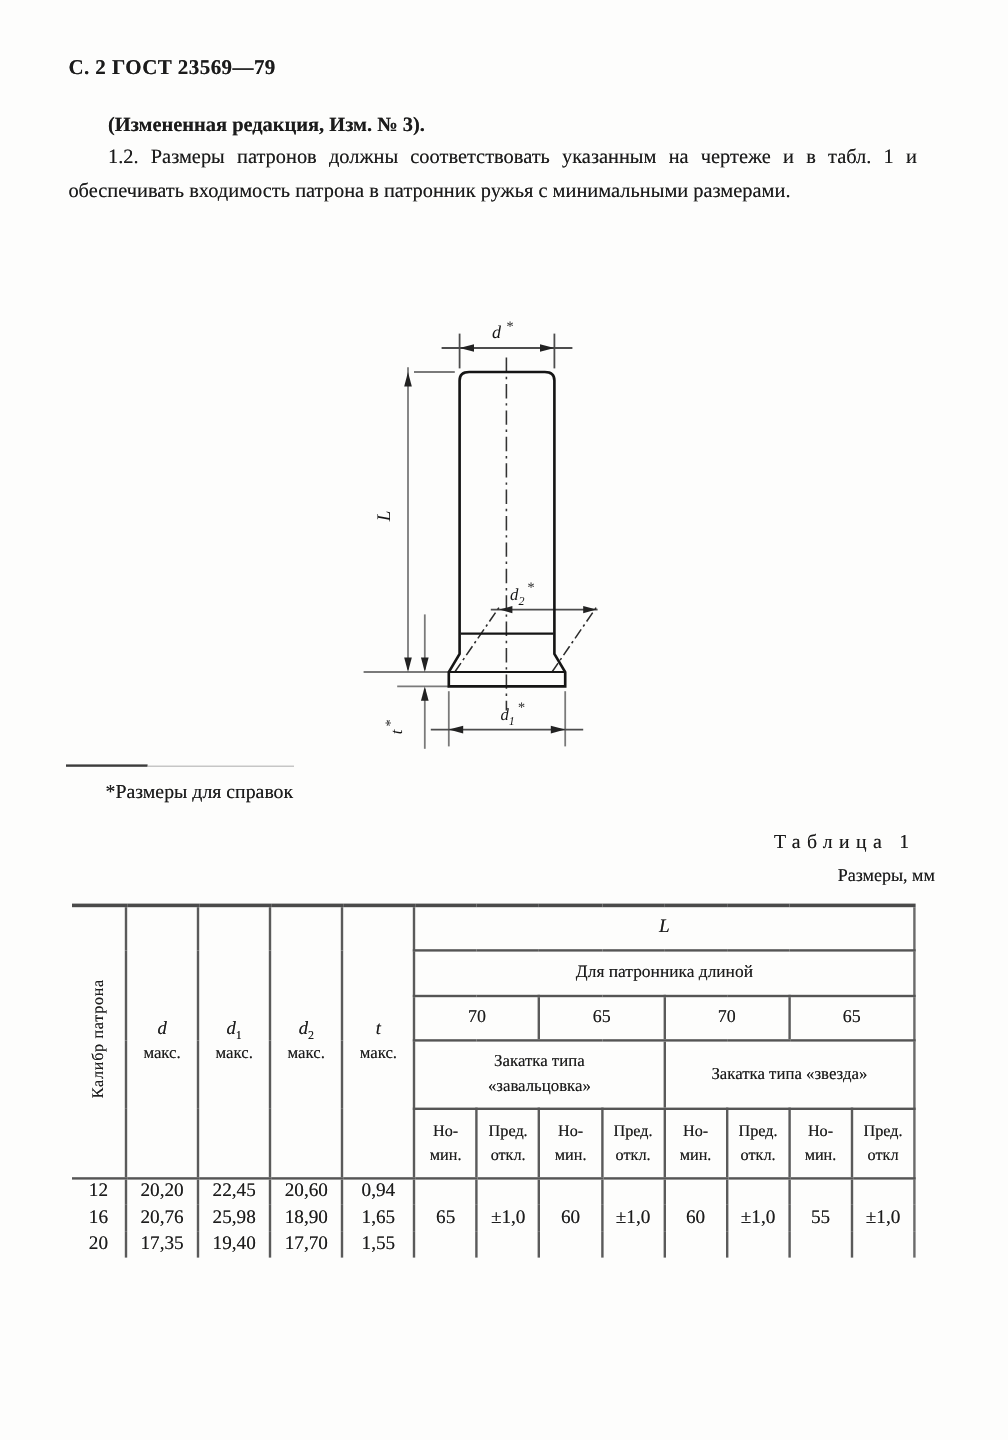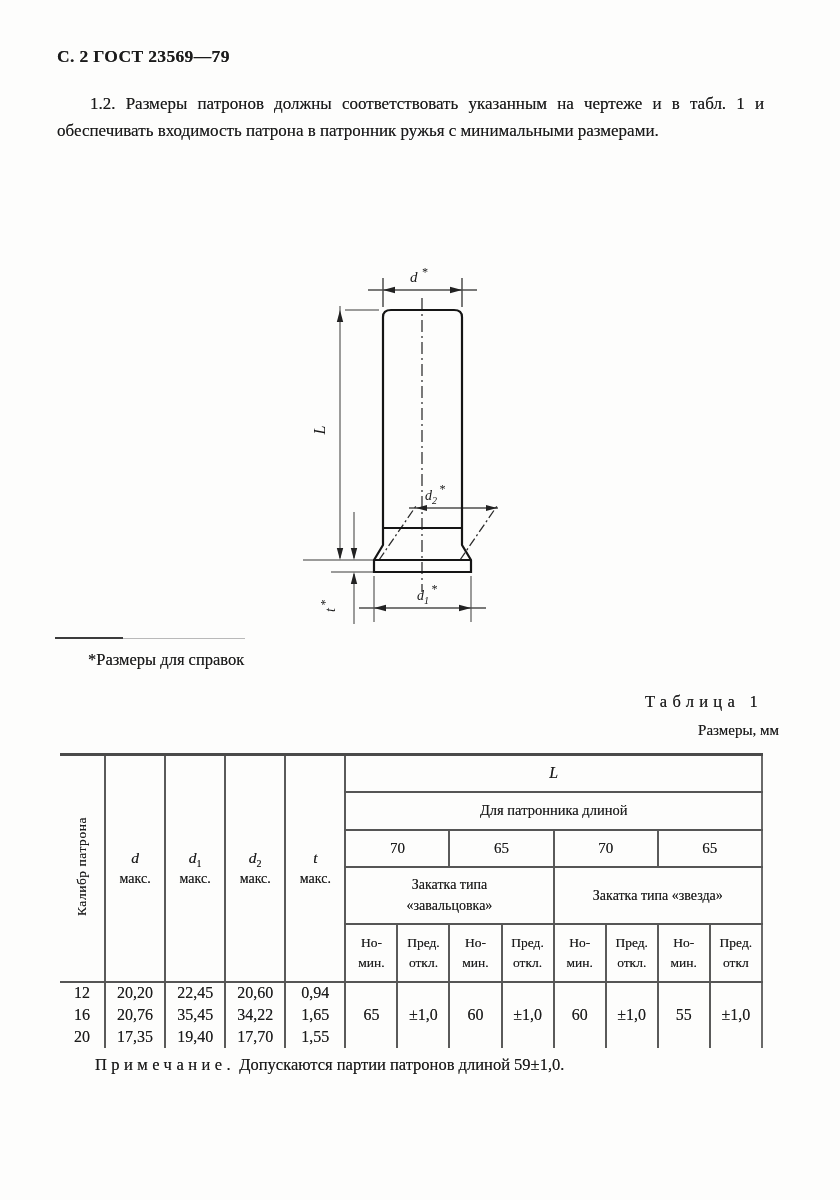--- a/index.html
+++ b/index.html
@@ -46,20 +46,21 @@
   .note .sp{letter-spacing:.27em;}
 </style>
 </head>
 <body>
 
 <div class="page">
 
   <div class="doc-header ink">С. 2 ГОСТ 23569—79</div>
 
   <div class="paras ink">
+    <p class="bold">(Измененная редакция, Изм. № 3).</p>
     <p>1.2. Размеры патронов должны соответствовать указанным на чертеже и в табл. 1 и обеспечивать входимость патрона в патронник ружья с минимальными размерами.</p>
   </div>
 
   <div class="drawing">
     <svg width="300" height="395" viewBox="0 0 300 395">
 
       <g stroke="#7a7a7a" stroke-width="1.5">
         <line x1="88" y1="28" x2="88" y2="57" stroke="#4d4d4d"></line>
         <line x1="167" y1="28" x2="167" y2="57" stroke="#4d4d4d"></line>
         <line x1="73" y1="40" x2="182" y2="40" stroke="#4d4d4d"></line>
@@ -173,32 +174,28 @@
       <td rowspan="3" class="lval bl ink">60</td>
       <td rowspan="3" class="lval bl ink">±1,0</td>
       <td rowspan="3" class="lval bl ink">60</td>
       <td rowspan="3" class="lval bl ink">±1,0</td>
       <td rowspan="3" class="lval bl ink">55</td>
       <td rowspan="3" class="lval bl br ink">±1,0</td>
     </tr>
     <tr style="height:22px">
       <td class="val ink">16</td>
       <td class="val bl ink">20,76</td>
-      <td class="val bl ink">35,45</td>
-      <td class="val bl ink">34,22</td>
+      <td class="val bl ink">25,98</td>
+      <td class="val bl ink">18,90</td>
       <td class="val bl ink">1,65</td>
     </tr>
     <tr style="height:22px">
       <td class="val ink">20</td>
       <td class="val bl ink">17,35</td>
       <td class="val bl ink">19,40</td>
       <td class="val bl ink">17,70</td>
       <td class="val bl ink">1,55</td>
     </tr>
   </tbody>
     </table>
 
-  <div class="note ink">
-    <span class="sp">Примечание.</span>
-    <span>Допускаются партии патронов длиной 59±1,0.</span>
-  </div>
 
 </div>
 
 </body></html>

